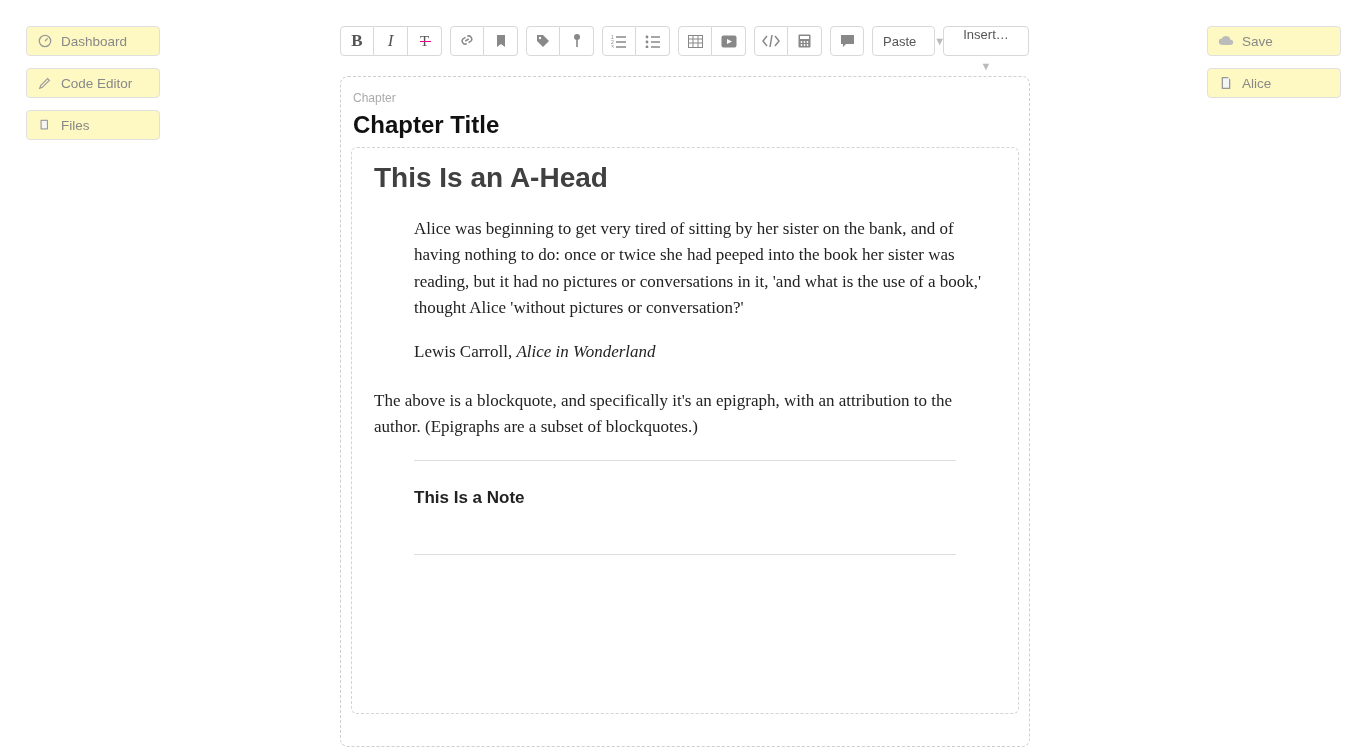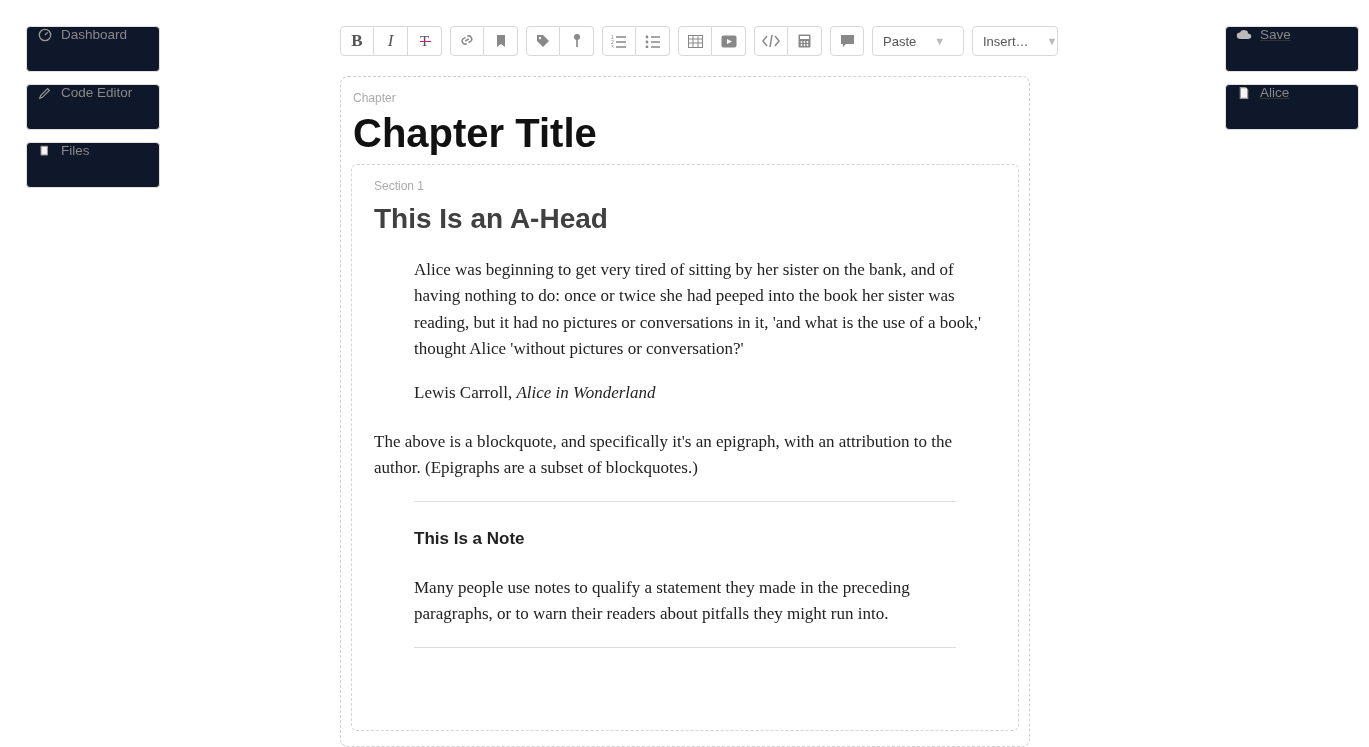--- a/index.html
+++ b/index.html
@@ -14,32 +14,31 @@
   position: relative;
 }
 .left-sidebar {
   position: absolute;
   left: 26px;
   top: 26px;
   width: 134px;
 }
 .right-sidebar {
   position: absolute;
-  right: 10px;
+  right: 28px;
   top: 26px;
   width: 134px;
-  text-decoration: underline;
 }
 .side-btn {
   display: flex;
-  align-items: flex-start;
+  align-items: center;
   width: 100%;
-  height: 46px;
+  height: 30px;
   padding: 0 10px;
-  background: #0f172a;
+  background: #fef9c3;
   border: 1px solid #e0e0e0;
   border-radius: 4px;
   color: #888;
   font-size: 13.5px;
   margin-bottom: 12px;
   cursor: pointer;
 }
 .side-btn .ic {
   width: 16px;
   height: 16px;
@@ -110,21 +109,21 @@
 .chapter-card-head {
   padding: 4px 2px 8px 2px;
 }
 .chapter-label {
   font-size: 12px;
   color: #aaa;
   margin-bottom: 6px;
 }
 .chapter-title {
   font-family: "Helvetica Neue", Helvetica, Arial, sans-serif;
-  font-size: 40px;
+  font-size: 24px;
   font-weight: 700;
   color: #111;
 }
 .section-card {
   border: 1px dashed #d4d4d4;
   border-radius: 6px;
   padding: 14px 22px 0 22px;
   height: calc(100% - 80px);
 }
 .section-label {
@@ -339,45 +338,43 @@
   </div>
   <div class="tb-group">
     <div class="tb-btn round-alone">
       <span>
           <svg width="15" height="14" viewBox="0 0 15 14">
             <path d="M1 1 H14 V10 H6 L3 13 V10 H1 Z" fill="#888"></path>
           </svg>
         </span>
     </div>
   </div>
-  <div class="tb-dd" style="width:92px;">
+  <div class="tb-dd" style="width:63px;">
     <span>Paste</span>
     <span class="caret">▼</span>
   </div>
-  <div class="tb-dd" style="width:86px;">
+  <div class="tb-dd" style="width:86px;flex-direction:column;">
     <span>Insert…</span>
     <span class="caret">▼</span>
   </div>
 </div>
 
 <div class="editor-area">
   <div class="chapter-card">
     <div class="chapter-card-head">
       <div class="chapter-label">Chapter</div>
       <div class="chapter-title">Chapter Title</div>
     </div>
     <div class="section-card">
-      <div class="section-label">Section 1</div>
       <div class="ahead">This Is an A-Head</div>
       <div class="body-text">
         <div class="blockquote">
           <p>Alice was beginning to get very tired of sitting by her sister on the bank, and of having nothing to do: once or twice she had peeped into the book her sister was reading, but it had no pictures or conversations in it, 'and what is the use of a book,' thought Alice 'without pictures or conversation?'</p>
           <p><span class="attribution-author">Lewis Carroll, </span><span class="attribution-title">Alice in Wonderland</span></p>
         </div>
         <p>The above is a blockquote, and specifically it's an epigraph, with an attribution to the author. (Epigraphs are a subset of blockquotes.)</p>
         <div class="note-block">
           <div class="note-title">This Is a Note</div>
-          <p>Many people use notes to qualify a statement they made in the preceding paragraphs, or to warn their readers about pitfalls they might run into.</p>
         </div>
       </div>
     </div>
   </div>
 </div>
 
 </body></html>

